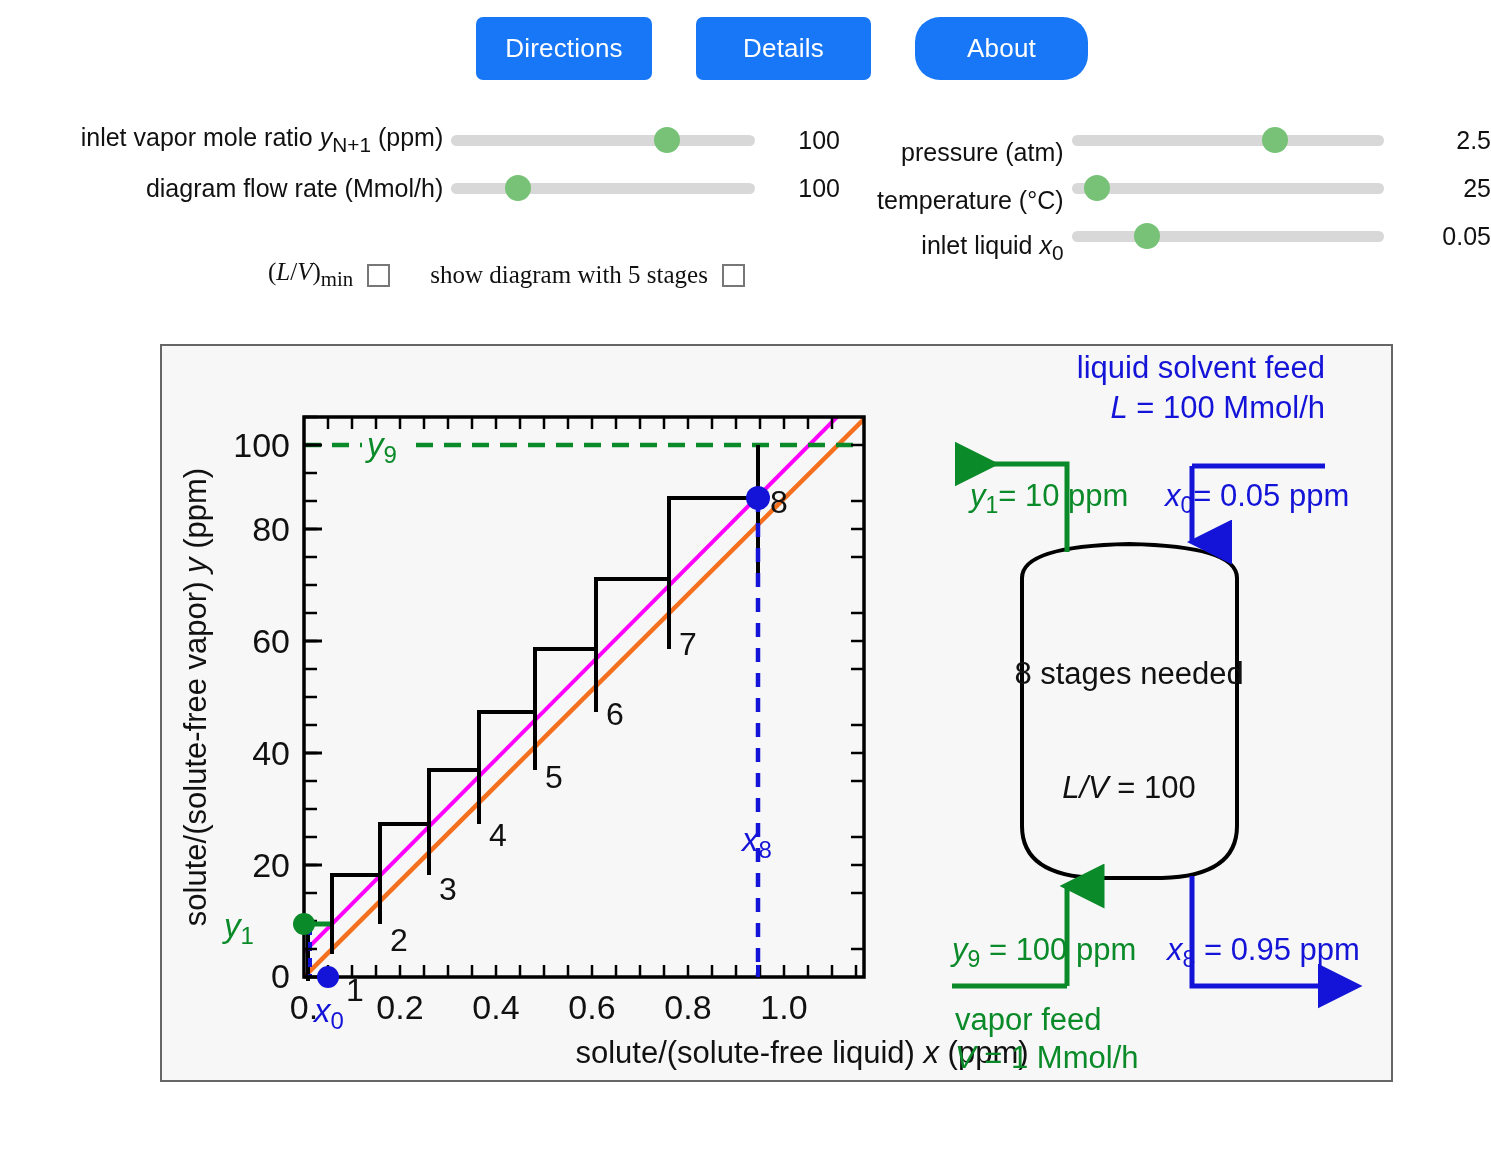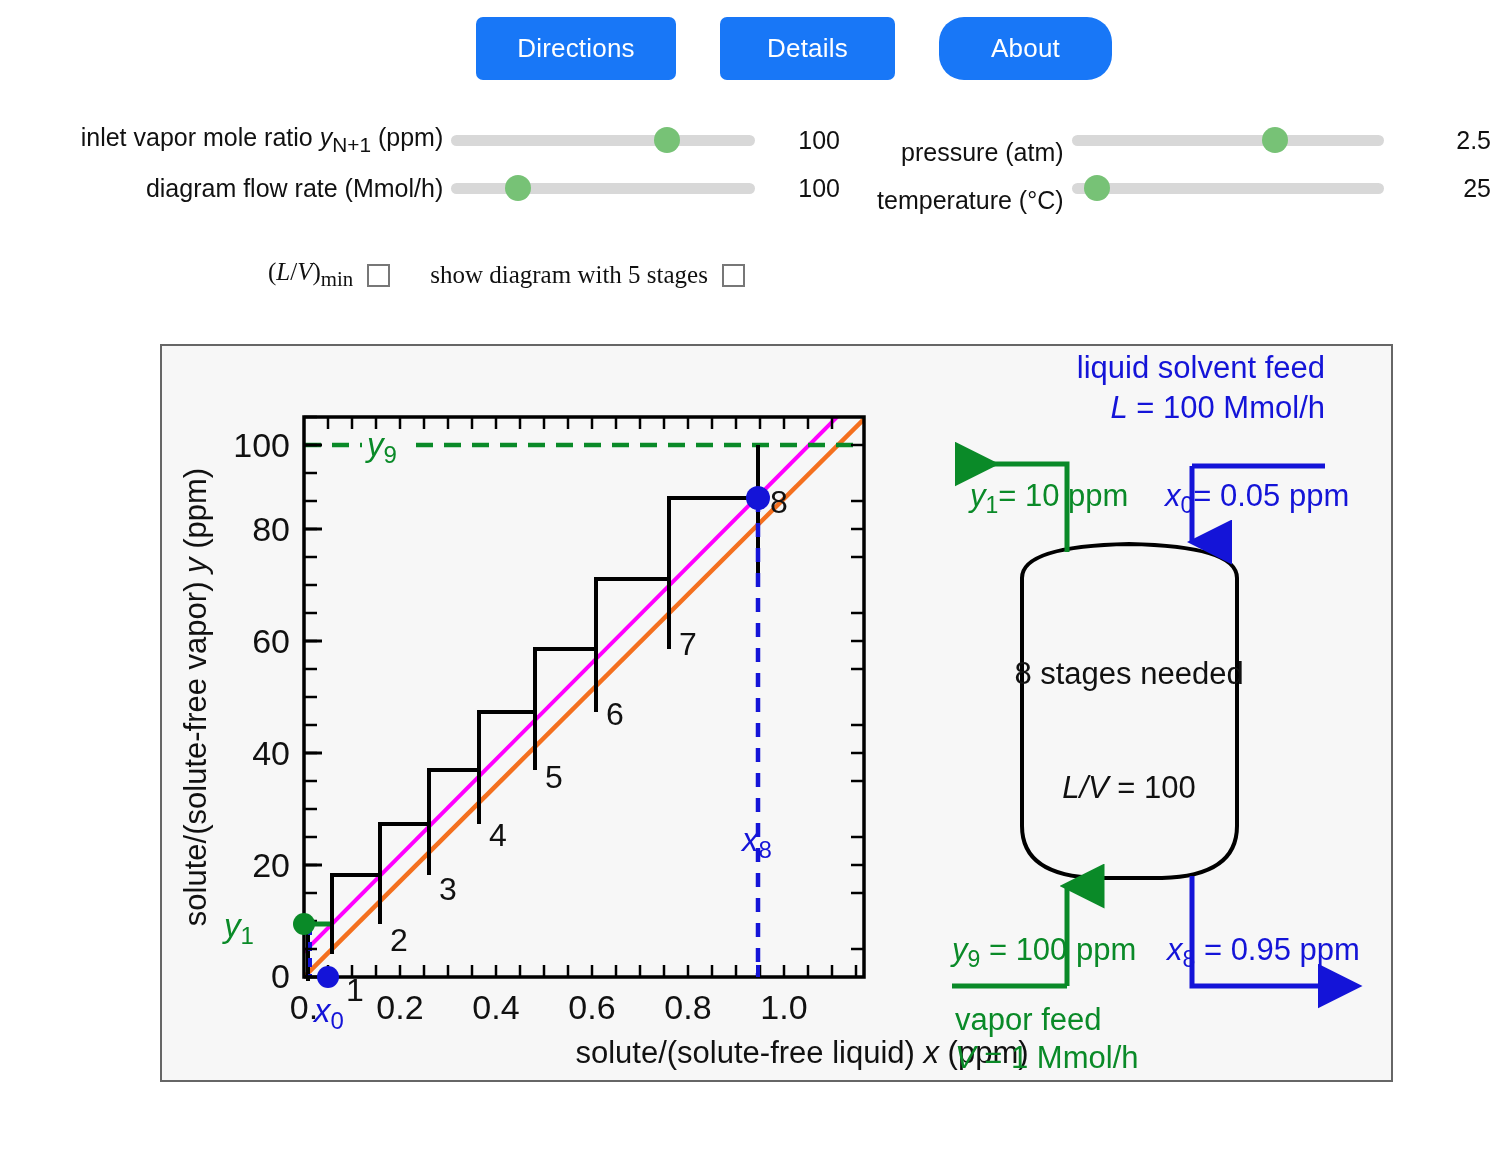--- a/index.html
+++ b/index.html
@@ -33,21 +33,21 @@
     font-family: "Liberation Sans", sans-serif;
     font-size: 26px;
     height: 63px;
     padding: 0 26px;
     display: flex;
     align-items: center;
     justify-content: center;
     cursor: pointer;
     letter-spacing: 0.2px;
   }
-  .btn.w-directions { width: 200px; padding: 8px; }
+  .btn.w-directions { width: 176px; padding: 8px; }
   .btn.w-details    { width: 175px; padding: 0; }
   .btn.w-about      { width: 173px; padding: 0; border-radius: 25px; }
 
   
   .controls {
     position: absolute;
     top: 104px;
     left: 0;
     width: 1491px;
   }
@@ -192,20 +192,28 @@
 
       <div class="ctrl-row">
         <div class="ctrl-label">temperature (°C)</div>
         <div class="slider">
           <div class="track"></div>
           <div class="knob" style="left: 8%;"></div>
         </div>
         <div class="ctrl-val">25</div>
       </div>
 
+      <div class="ctrl-row">
+        <div class="ctrl-label">inlet liquid <i>x</i><sub>0</sub></div>
+        <div class="slider">
+          <div class="track"></div>
+          <div class="knob" style="left: 24%;"></div>
+        </div>
+        <div class="ctrl-val">0.05</div>
+      </div>
 
     </div>
   </div>
 
   <div class="check-row">
     <span class="lbl">(<i>L</i>/<i>V</i>)<sub>min</sub></span>
     <span class="cbox"></span>
     <span class="lbl gap-28">show diagram with 5 stages</span>
     <span class="cbox"></span>
   </div>

